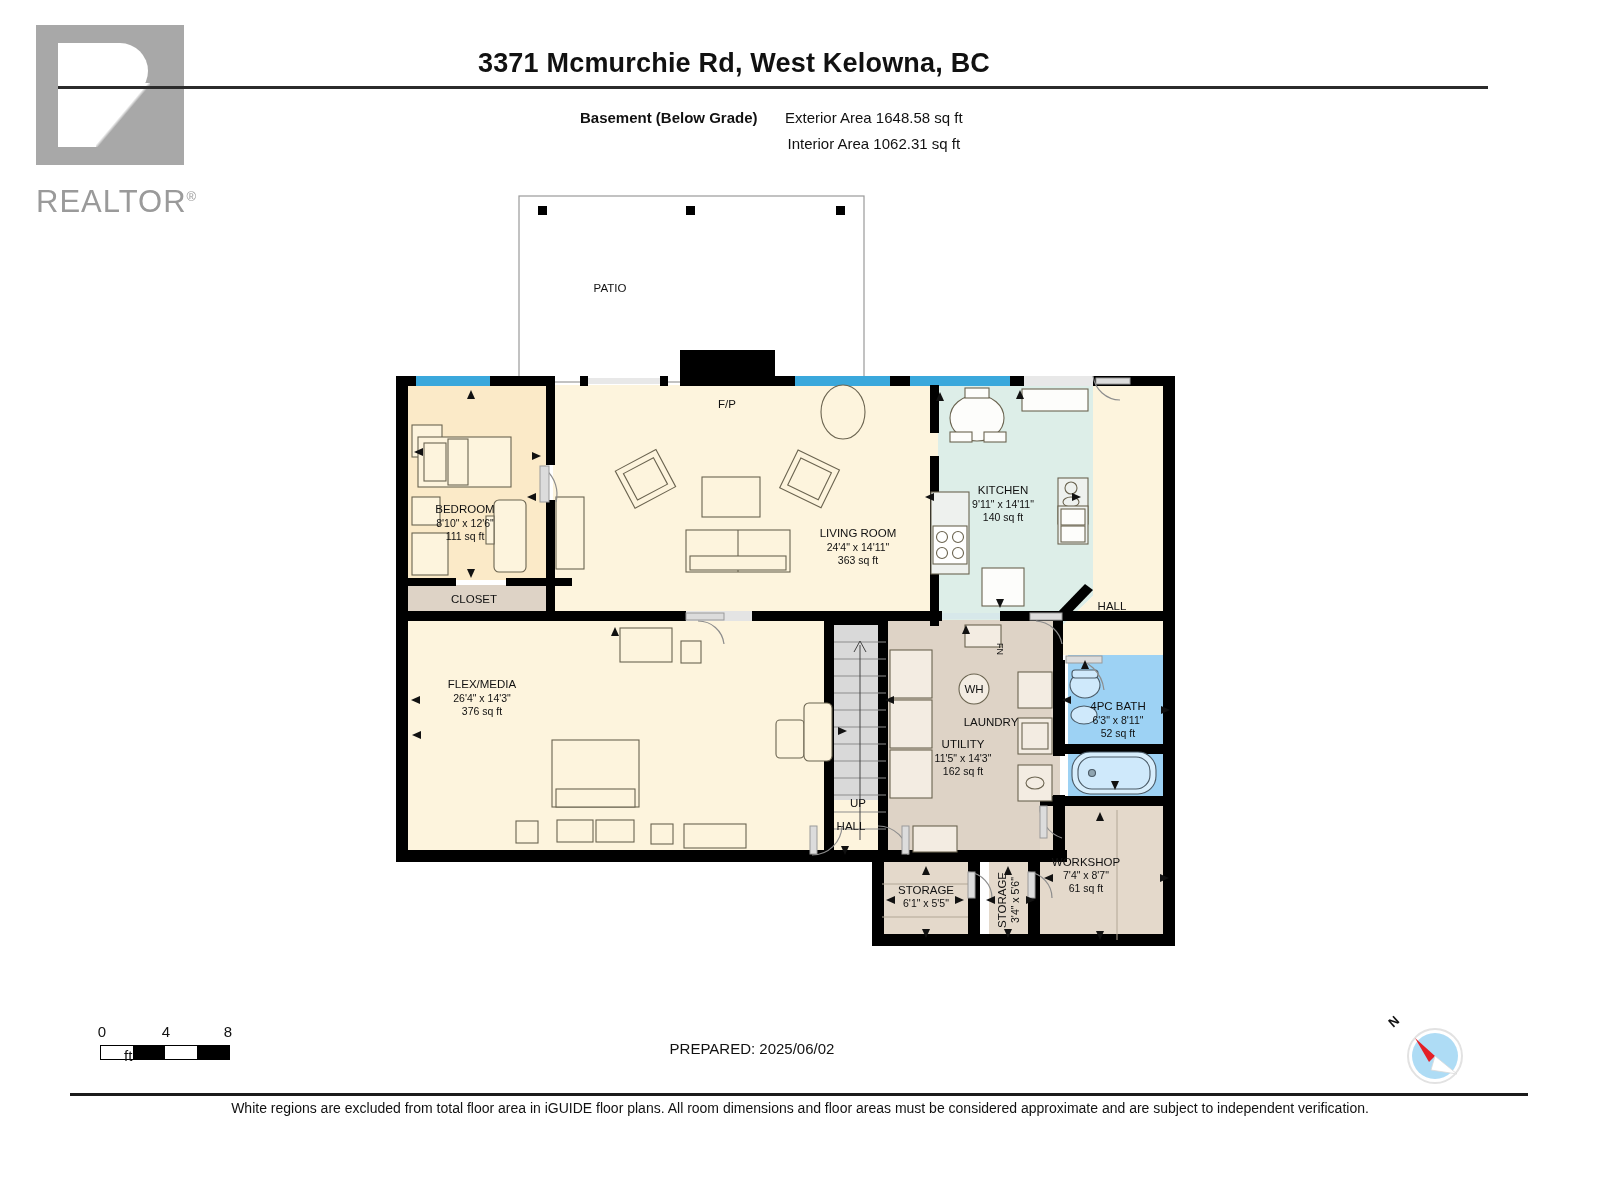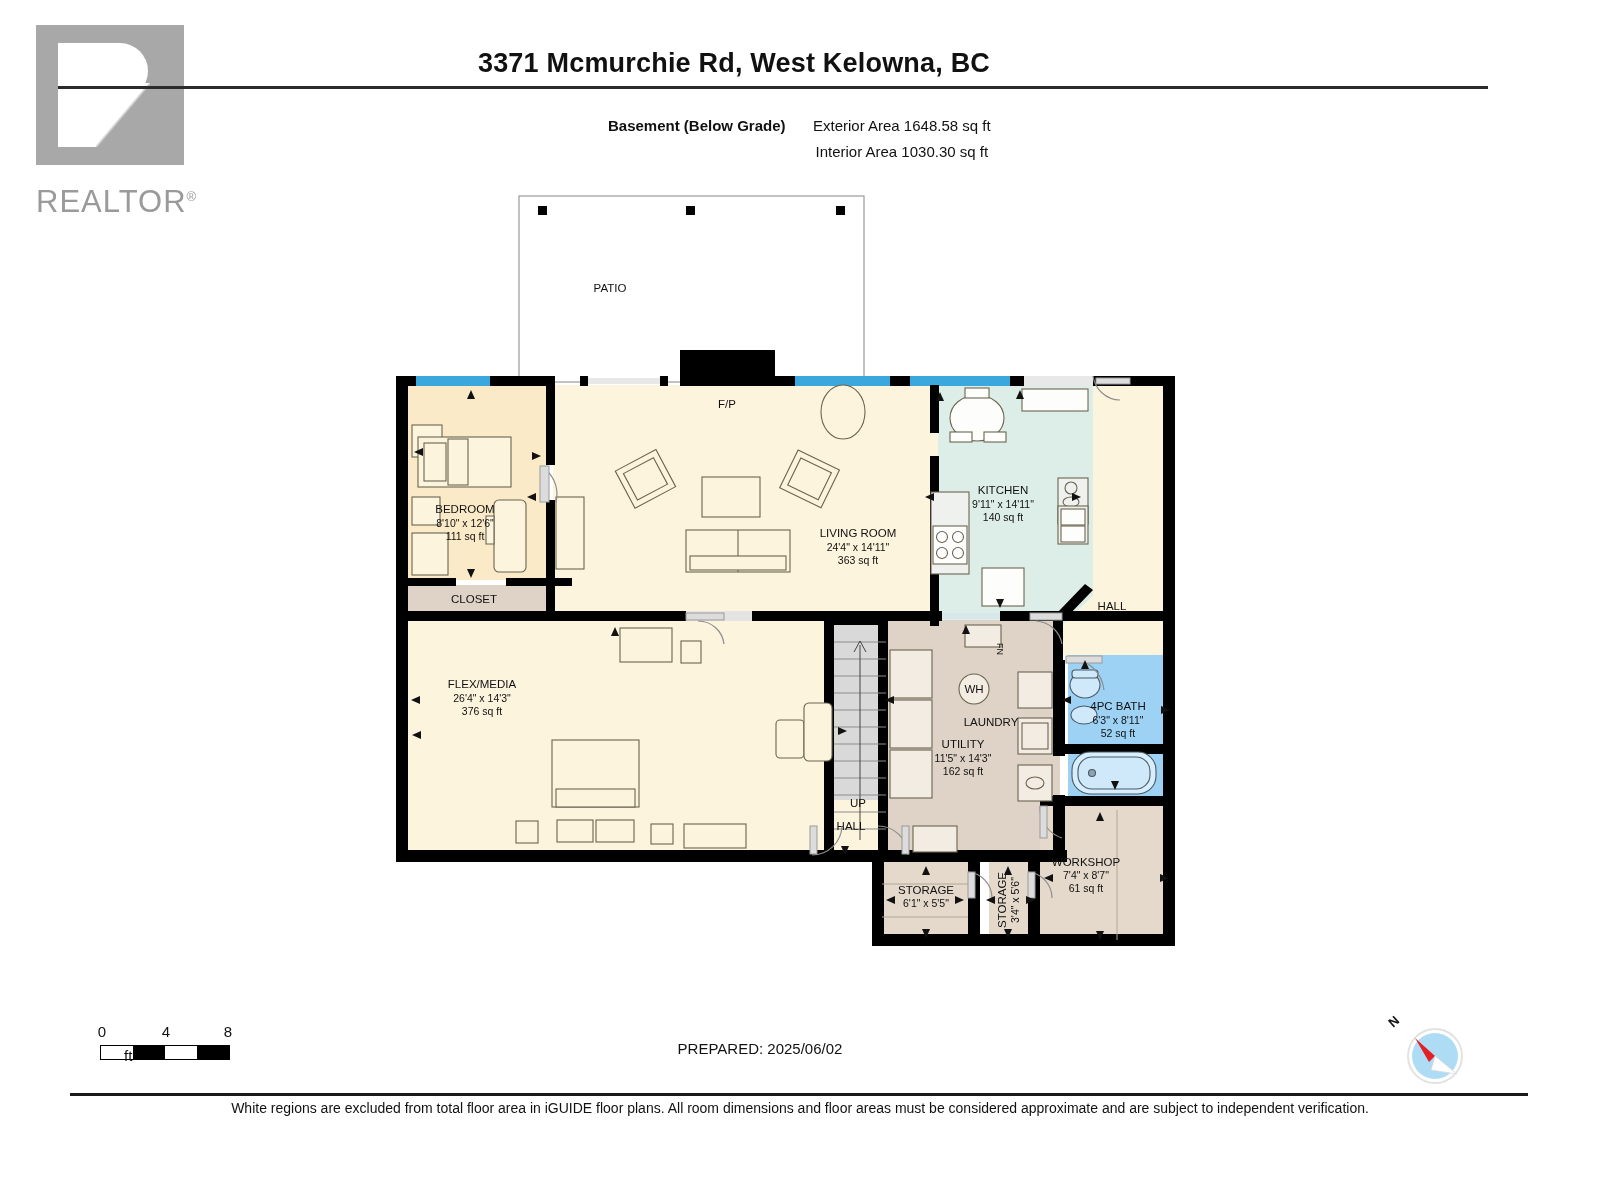--- a/index.html
+++ b/index.html
@@ -71,23 +71,22 @@
     position: absolute;
     left: 0; top: 48px;
     width: 1468px;
     text-align: center;
     font-size: 27px;
     font-weight: bold;
     letter-spacing: 0.2px;
   }
   #header-meta {
     position: absolute;
-    left: 608px; top: 105px;
+    left: 580px; top: 105px;
     font-size: 15px;
-    margin-top: 8px;
   }
   #header-meta .row { display: flex; align-items: flex-start; line-height: 26px; }
   #floor-label { font-weight: bold; width: 205px; }
   #area-block { display: flex; flex-direction: column; text-align: center; }
 
   
   #floorplan {
     position: absolute;
     left: 0; top: 0;
     width: 1600px; height: 1200px;
@@ -106,21 +105,20 @@
   #scale-track i { flex: 1 1 25%; height: 100%; display: block; }
   #scale-track i:nth-child(odd) { background: #ffffff; }
   #scale-track i:nth-child(even) { background: #000000; }
   #scale-unit { position: absolute; left: 124px; top: 1047px; font-size: 15px; }
 
   #prepared {
     position: absolute;
     left: 0; top: 1040px;
     width: 1504px; text-align: center;
     font-size: 15px;
-    margin-left: 8px;
   }
 
   #compass { position: absolute; left: 1385px; top: 1010px; width: 90px; height: 80px; }
   #compass-n {
     position: absolute; left: 4px; top: 4px;
     font-size: 13px; font-weight: bold;
     transform: rotate(-42deg);
   }
 
   #footer-rule {
@@ -154,21 +152,21 @@
   </div>
 </div>
 <div id="realtor-rule"></div>
 
 <div id="plan-title">3371 Mcmurchie Rd, West Kelowna, BC</div>
 <div id="header-meta">
   <div class="row">
     <div id="floor-label">Basement (Below Grade)</div>
     <div id="area-block">
       <div>Exterior Area 1648.58 sq ft</div>
-      <div>Interior Area 1030.30 sq ft</div>
+      <div>Interior Area 1062.31 sq ft</div>
     </div>
   </div>
 </div>
 
 <svg id="floorplan" viewBox="0 0 1600 1200">
 
   <g>
     <rect x="519" y="196" width="345" height="186" fill="#ffffff" stroke="#9a9a9a" stroke-width="1.2"></rect>
     <rect x="538" y="206" width="9" height="9" fill="#000"></rect>
     <rect x="686" y="206" width="9" height="9" fill="#000"></rect>

